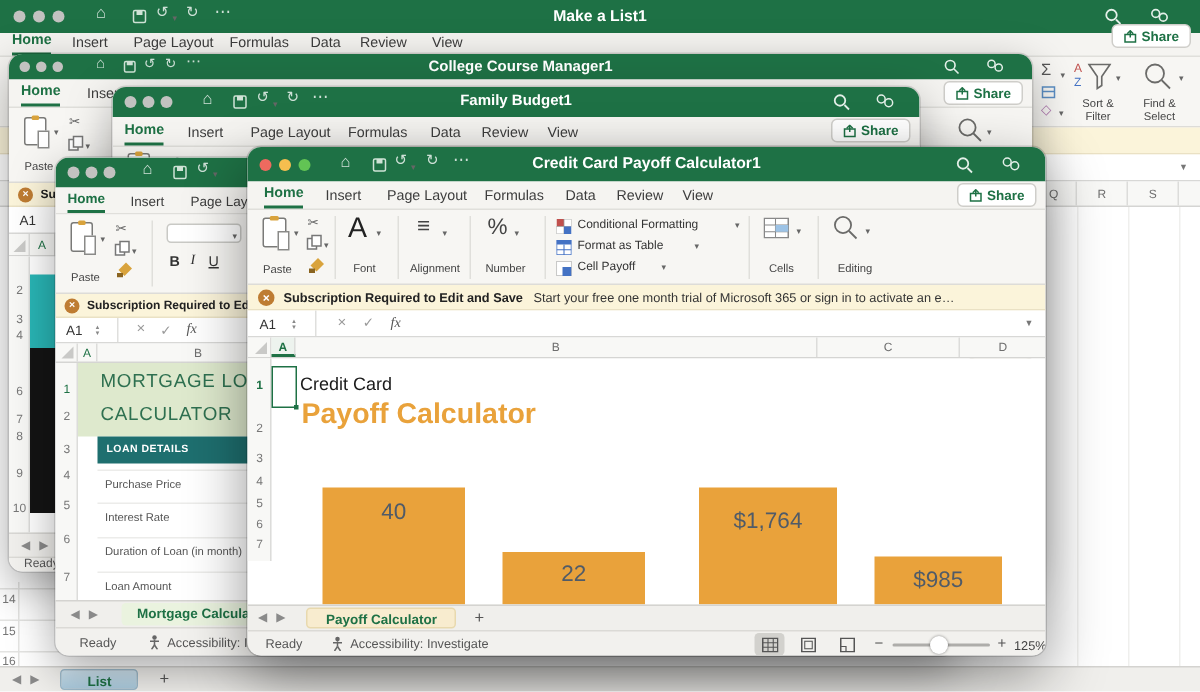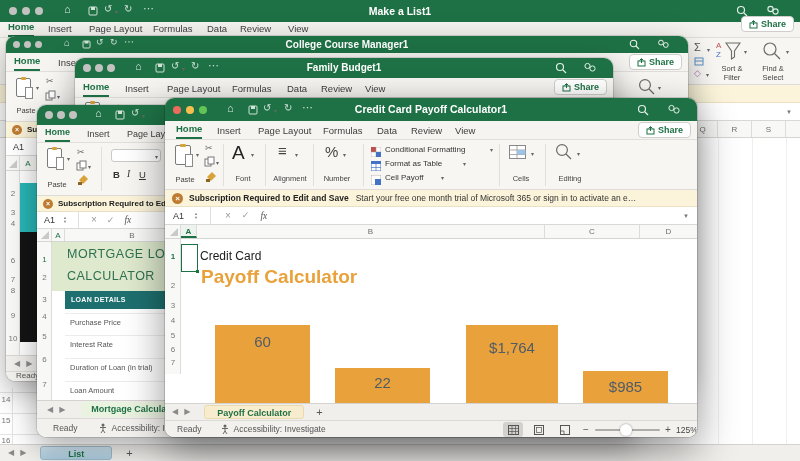--- a/index.html
+++ b/index.html
@@ -164,21 +164,21 @@
       <span class="rownum" style="left:0;top:278px;width:12px;">15</span>
       <span class="rownum" style="left:0;top:298px;width:12px;">16</span>
       <div class="abs" style="left:0;top:254px;width:42px;height:1px;background:#E4E4E2;"></div>
       <div class="abs" style="left:0;top:275px;width:42px;height:1px;background:#E4E4E2;"></div>
       <div class="abs" style="left:0;top:296px;width:42px;height:1px;background:#E4E4E2;"></div>
       <div class="abs" style="left:12px;top:250px;width:1px;height:56px;background:#E4E4E2;"></div>
     </div>
     <div class="sheetbar" style="top:444px;height:17px;">
       <span class="navarrow glyph" style="margin-left:8px;">◀</span>
       <span class="navarrow glyph">▶</span>
-      <div class="sheettab" style="width:72px;height:14px;line-height:14px;margin-left:8px;background:linear-gradient(#CFE4F0,#ABCBDE);border:1px solid #9DBACB;">
+      <div class="sheettab" style="width:52px;height:14px;line-height:14px;margin-left:8px;background:linear-gradient(#CFE4F0,#ABCBDE);border:1px solid #9DBACB;">
         <span>List</span>
       </div>
       <span style="margin-left:14px;font-size:11px;color:#555;">+</span>
     </div>
   </div>
 
   <div class="window" style="left:6px;top:36px;width:682px;height:345px;">
     <div class="titlebar" style="height:17px;">
       <span class="dot" style="position:absolute;left:7px;top:5px;width:7px;height:7px;"></span>
       <span class="dot" style="position:absolute;left:18px;top:5px;width:7px;height:7px;"></span>
@@ -405,21 +405,21 @@
       <span class="rownum" style="left:0;top:138px;width:15px;">7</span>
       <div class="abs" style="left:15px;top:0;width:150px;height:49px;background:#DEE9CD;">
         <span style="position:absolute;left:15px;top:5px;font-size:12.5px;color:#2E7050;letter-spacing:.5px;">MORTGAGE LOAN</span>
         <span style="position:absolute;left:15px;top:27px;font-size:12.5px;color:#2E7050;letter-spacing:.5px;">CALCULATOR</span>
       </div>
       <div class="abs" style="left:28px;top:49px;width:137px;height:18px;background:#1E6F6F;">
         <span style="position:absolute;left:6px;top:5px;font-size:7px;font-weight:bold;color:#fff;letter-spacing:.3px;">LOAN DETAILS</span>
       </div>
       <span style="position:absolute;left:33px;top:76px;font-size:7.5px;color:#555;">Purchase Price</span>
       <span style="position:absolute;left:33px;top:98px;font-size:7.5px;color:#555;">Interest Rate</span>
-      <span style="position:absolute;left:33px;top:121px;font-size:7.5px;color:#555;">Duration of Loan (in trial)</span>
+      <span style="position:absolute;left:33px;top:121px;font-size:7.5px;color:#555;">Duration of Loan (in month)</span>
       <span style="position:absolute;left:33px;top:144px;font-size:7.5px;color:#555;">Loan Amount</span>
       <div class="abs" style="left:28px;top:71px;width:137px;height:1px;background:#ECECEA;"></div>
       <div class="abs" style="left:28px;top:93px;width:137px;height:1px;background:#ECECEA;"></div>
       <div class="abs" style="left:28px;top:116px;width:137px;height:1px;background:#ECECEA;"></div>
       <div class="abs" style="left:28px;top:139px;width:137px;height:1px;background:#ECECEA;"></div>
     </div>
     <div class="sheetbar" style="top:295px;height:18px;">
       <span class="navarrow glyph" style="margin-left:10px;">◀</span>
       <span class="navarrow glyph">▶</span>
       <div class="sheettab" style="height:15px;line-height:15px;margin-left:10px;background:#EAF3DF;padding:0 10px;">
@@ -604,21 +604,21 @@
       <span class="rownum" style="left:0;top:77px;width:16px;">4</span>
       <span class="rownum" style="left:0;top:92px;width:16px;">5</span>
       <span class="rownum" style="left:0;top:106px;width:16px;">6</span>
       <span class="rownum" style="left:0;top:119px;width:16px;">7</span>
       <div class="abs" style="left:16px;top:5px;width:17px;height:28px;border:1.5px solid #1E7145;">
         <span class="abs" style="right:-2px;bottom:-2px;width:3px;height:3px;background:#1E7145;"></span>
       </div>
       <span style="position:absolute;left:35px;top:10px;font-size:12px;color:#1a1a1a;">Credit Card</span>
       <span style="position:absolute;left:36px;top:27px;font-size:19px;font-weight:bold;color:#E9A23B;">Payoff Calculator</span>
       <div class="bar" style="left:50px;top:86px;width:95px;height:78px;">
-        <span style="display:inline-block;margin-top:8px;">60</span>
+        <span style="display:inline-block;margin-top:8px;">40</span>
       </div>
       <div class="bar" style="left:170px;top:129px;width:95px;height:35px;">
         <span style="display:inline-block;margin-top:6px;">22</span>
       </div>
       <div class="bar" style="left:301px;top:86px;width:92px;height:78px;">
         <span style="display:inline-block;margin-top:14px;">$1,764</span>
       </div>
       <div class="bar" style="left:418px;top:132px;width:85px;height:32px;">
         <span style="display:inline-block;margin-top:7px;">$985</span>
       </div>

